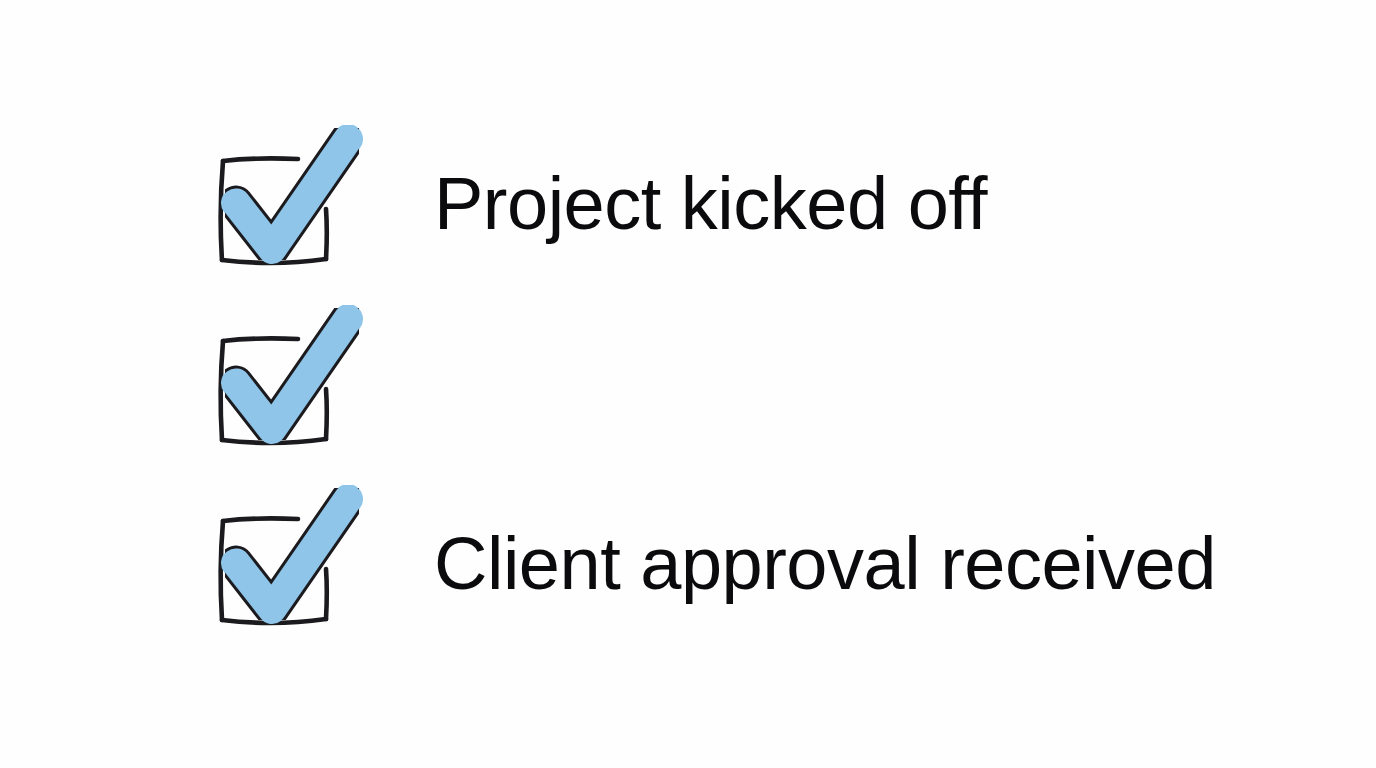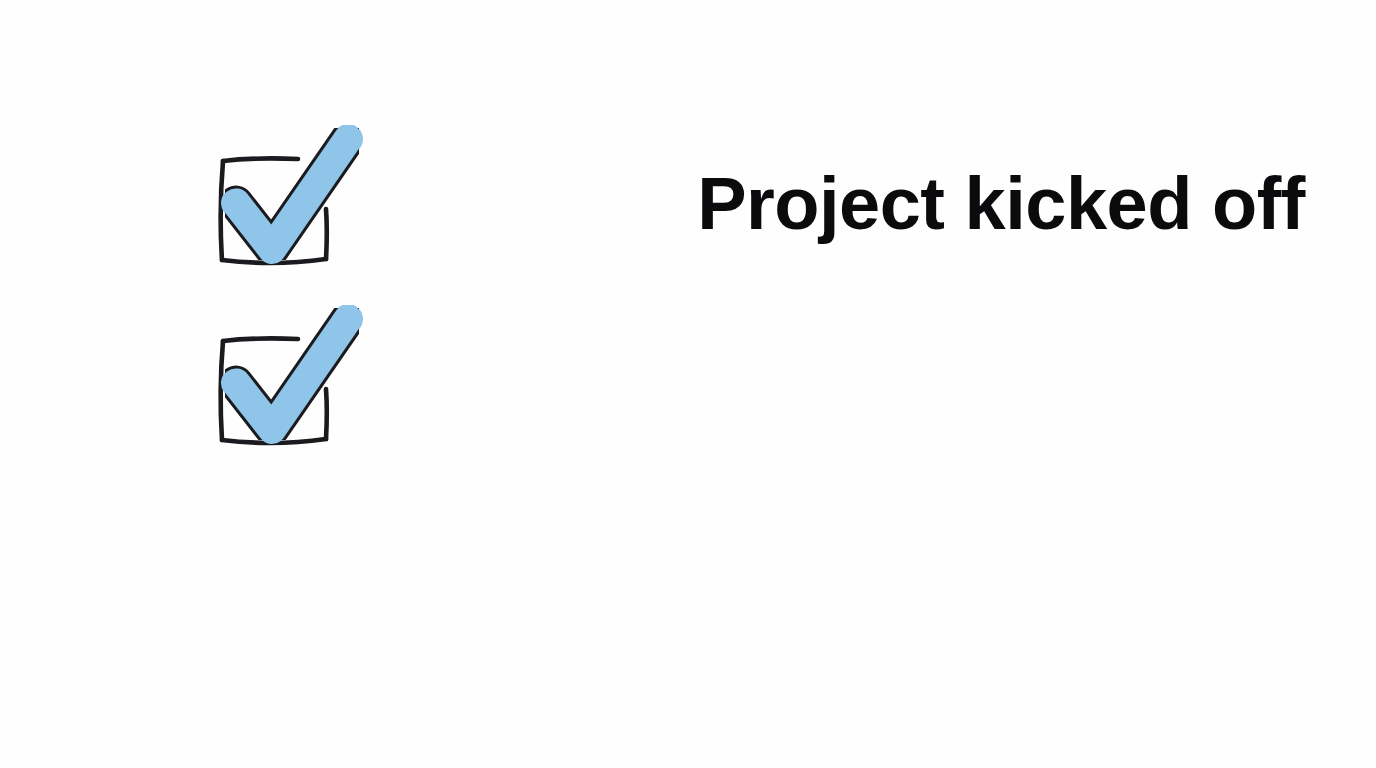--- a/index.html
+++ b/index.html
@@ -33,30 +33,29 @@
   .checkbox-icon {
     flex: 0 0 auto;
     width: 160px;
     height: 150px;
     margin-left: 5px;
     display: block;
   }
 
   .check-label {
     flex: 1 1 auto;
-    margin-left: 43px;
+    margin-left: 64px;
     font-family: "Liberation Sans", sans-serif;
     font-size: 74px;
-    font-weight: 700;
+    font-weight: 400;
     line-height: 1.0;
     color: #0b0b0d;
     letter-spacing: -0.5px;
     white-space: nowrap;
     transform: translateY(4px);
-    text-align: right;
   }
 </style>
 </head>
 <body style="background: rgb(254, 254, 254);">
 
 <div class="checklist">
 
   <div class="check-row">
     <svg class="checkbox-icon" viewBox="0 0 160 150">
       <path d="M 13 36 C 38 33, 64 33, 88 34" fill="none" stroke="#1b1b1f" stroke-width="4.6" stroke-linecap="round" stroke-linejoin="round"></path>
@@ -81,14 +80,29 @@
       <path d="M 116 134 C 117 116, 117 98, 116 84" fill="none" stroke="#1b1b1f" stroke-width="4.6" stroke-linecap="round" stroke-linejoin="round"></path>
       <path d="M 26 78 L 62 124 L 138 14" fill="none" stroke="#8ec5e8" stroke-width="30" stroke-linecap="round" stroke-linejoin="round"></path>
       <path d="M 26 78 L 62 124 L 138 14" fill="none" stroke="#1b1b1f" stroke-width="35" stroke-linecap="round" stroke-linejoin="round" mask="url(#m2)"></path>
       <mask id="m2">
         <rect x="0" y="0" width="160" height="150" fill="white"></rect>
         <path d="M 26 78 L 62 124 L 138 14" fill="none" stroke="black" stroke-width="29" stroke-linecap="round" stroke-linejoin="round"></path>
       </mask>
     </svg>
   </div>
 
+  <div class="check-row">
+    <svg class="checkbox-icon" viewBox="0 0 160 150">
+      <path d="M 13 36 C 38 33, 64 33, 88 34" fill="none" stroke="#1b1b1f" stroke-width="4.6" stroke-linecap="round" stroke-linejoin="round"></path>
+      <path d="M 13 36 C 10 72, 10 104, 12 135" fill="none" stroke="#1b1b1f" stroke-width="4.6" stroke-linecap="round" stroke-linejoin="round"></path>
+      <path d="M 12 135 C 45 139, 80 139, 116 134" fill="none" stroke="#1b1b1f" stroke-width="4.6" stroke-linecap="round" stroke-linejoin="round"></path>
+      <path d="M 116 134 C 117 116, 117 98, 116 84" fill="none" stroke="#1b1b1f" stroke-width="4.6" stroke-linecap="round" stroke-linejoin="round"></path>
+      <path d="M 26 78 L 62 124 L 138 14" fill="none" stroke="#8ec5e8" stroke-width="30" stroke-linecap="round" stroke-linejoin="round"></path>
+      <path d="M 26 78 L 62 124 L 138 14" fill="none" stroke="#1b1b1f" stroke-width="35" stroke-linecap="round" stroke-linejoin="round" mask="url(#m3)"></path>
+      <mask id="m3">
+        <rect x="0" y="0" width="160" height="150" fill="white"></rect>
+        <path d="M 26 78 L 62 124 L 138 14" fill="none" stroke="black" stroke-width="29" stroke-linecap="round" stroke-linejoin="round"></path>
+      </mask>
+    </svg>
+    <div class="check-label">Client approval received</div>
+  </div>
 
 </div>
 
 </body></html>

